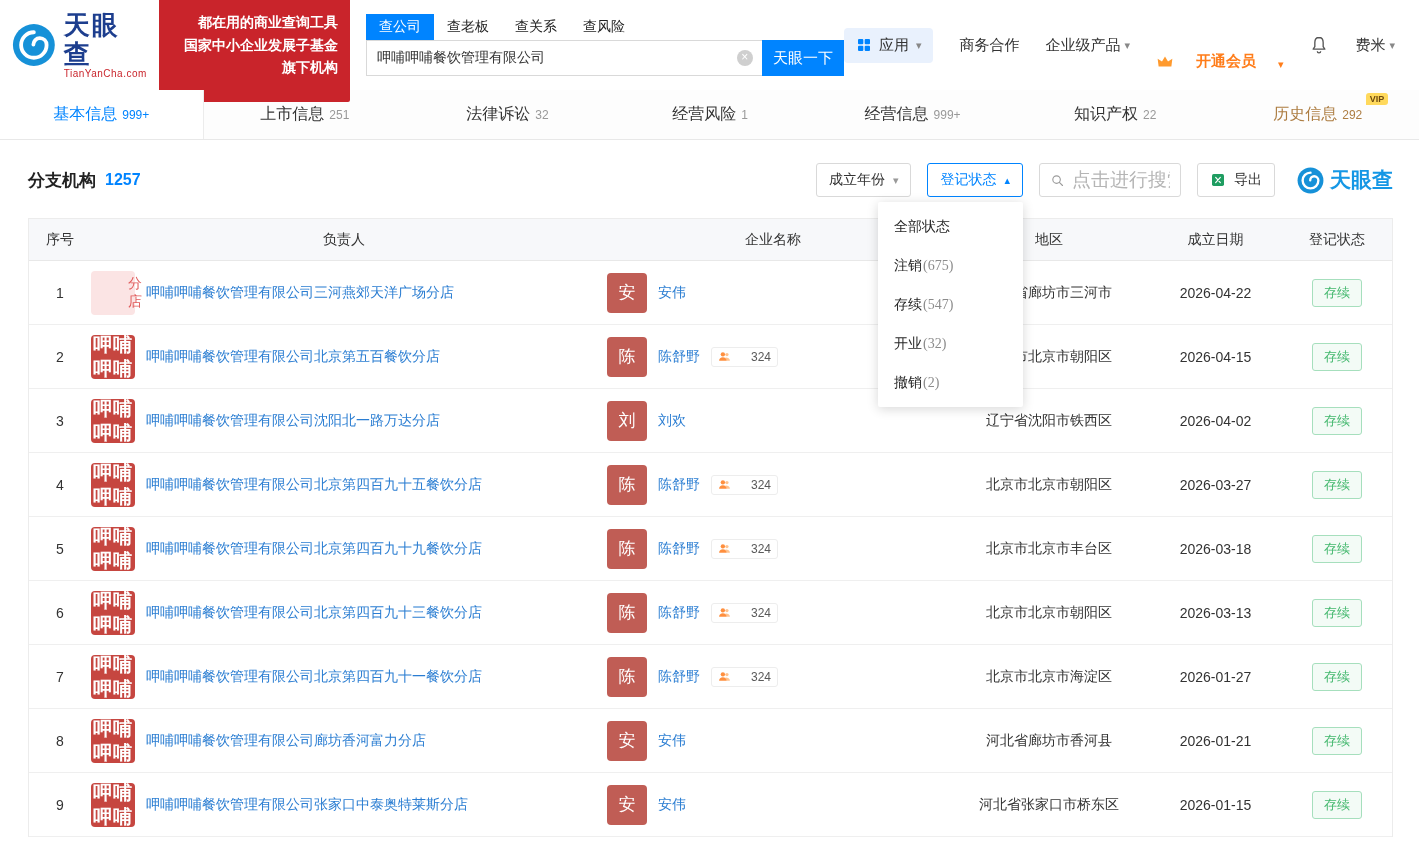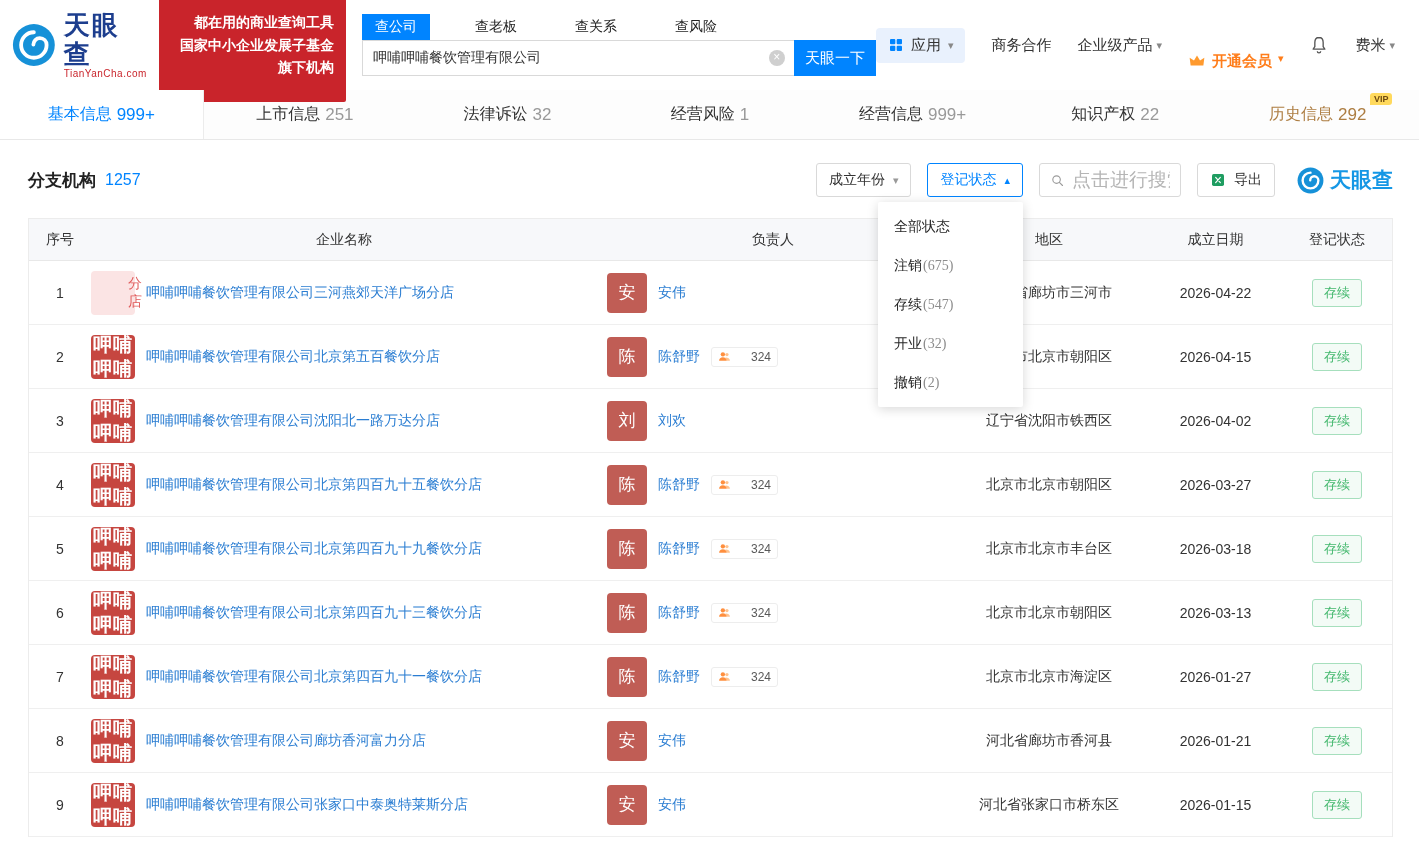--- a/index.html
+++ b/index.html
@@ -8,54 +8,54 @@
   a { text-decoration:none; cursor:pointer; }
 
   
   .top-header { height:90px; display:flex; align-items:center; padding:0 24px 0 12px; background:#fff; }
   .brand { display:flex; align-items:center; gap:8px; cursor:pointer; }
   .logo-swirl { width:44px; height:44px; }
   .brand-name { font-size:26px; font-weight:700; color:#1d3e8e; letter-spacing:2px; line-height:1.1; }
   .brand-domain { font-size:10px; color:#c9252c; letter-spacing:.5px; }
   .slogan { margin-left:12px; background:#c9242b; color:#fff; font-size:14px; font-weight:700; text-align:right; padding:23px 12px; line-height:1.6; border-radius:2px; }
   .search-area { margin-left:16px; }
-  .search-tabs { display:flex;gap:32px; }
+  .search-tabs { display:flex; }
   .search-tab { padding:4px 13px; font-size:14px; color:#222; cursor:pointer; }
   .search-tab.active { background:#0084ff; color:#fff; }
   .search-bar { display:flex; }
-  .input-wrap { width:432px; height:36px; border:1px solid #d9d9d9; border-right:none; display:flex; align-items:center; padding:0 30px 0 10px; position:relative; background:#fff; }
+  .input-wrap { width:396px; height:36px; border:1px solid #d9d9d9; border-right:none; display:flex; align-items:center; padding:0 30px 0 10px; position:relative; background:#fff; }
   .main-search { border:none; outline:none; width:100%; font-size:14px; color:#333; background:transparent; }
   .clear-icon { position:absolute; right:9px; width:16px; height:16px; border-radius:50%; background:#cfcfcf; color:#fff; font-size:12px; line-height:15px; text-align:center; cursor:pointer; }
   .search-btn { width:82px; height:36px; background:#0084ff; color:#fff; border:none; font-size:15px; cursor:pointer; }
   .header-menu { margin-left:auto; display:flex; align-items:center; gap:26px; font-size:15px; color:#333; white-space:nowrap; }
   .apps-btn { display:flex; align-items:center; gap:7px; background:#e9f1fd; border-radius:4px; padding:8px 12px; cursor:pointer; }
   .grid-icon { width:16px; height:16px; }
   .caret { font-size:11px; color:#888; }
   .menu-item { display:flex; align-items:center; gap:4px; cursor:pointer; }
-  .vip-btn { display:flex; align-items:flex-start; gap:6px; color:#ff7d1a; font-weight:700; cursor:pointer;margin-top:32px; }
+  .vip-btn { display:flex; align-items:flex-end; gap:22px; color:#ff7d1a; font-weight:700; cursor:pointer;margin-top:32px; }
   .crown-icon { width:18px; height:18px; }
   .vip-caret { color:#ff7d1a; }
   .bell-icon { width:20px; height:20px; cursor:pointer; }
 
   
   .nav-row { height:50px; display:flex; border-bottom:1px solid #e8e8e8; background:#fdfdfd; }
   .nav-tab { flex:1; display:flex; align-items:center; justify-content:center; font-size:16px; color:#333; cursor:pointer; }
   .nav-tab .rel { position:relative; display:flex; align-items:center; }
-  .nav-count { font-size:17px; color:#999; margin-left:5px; }
+  .nav-count { font-size:12px; color:#999; margin-left:5px; }
   .nav-tab.active { color:#0084ff; font-weight:400; background:#fff; border-right:1px solid #ececec; }
   .nav-tab.active .nav-count { color:#0084ff; }
   .nav-tab.vip-tab { color:#ad7d42; }
   .nav-tab.vip-tab .nav-count { color:#ad7d42; }
   .vip-tag { position:absolute; top:-11px; right:-26px; background:#ffd95c; color:#6e4a10; font-size:9px; font-weight:700; padding:1px 4px; border-radius:3px 3px 3px 0; }
 
   
   .content { padding:22px 26px 0 28px; }
   .section-header { display:flex; align-items:center; height:36px; margin-bottom:20px; }
   .section-title { font-size:17px; font-weight:700; color:#222; }
-  .section-count { color:#0084ff; font-weight:400; margin-left:9px; font-size:16px; }
+  .section-count { color:#0084ff; font-weight:700; margin-left:9px; font-size:16px; }
   .controls { margin-left:auto; display:flex; align-items:center; gap:16px; }
   .filter-btn { height:34px; border:1px solid #d9d9d9; border-radius:3px; background:#fff; padding:0 12px; display:flex; align-items:center; gap:8px; font-size:14px; color:#333; cursor:pointer; }
   .filter-btn .caret { color:#999; }
   .status-btn { border-color:#0084ff; color:#0084ff; position:relative; }
   .status-btn > .caret { color:#0084ff; }
   .list-search { width:142px; height:34px; border:1px solid #d9d9d9; border-radius:3px; display:flex; align-items:center; gap:7px; padding:0 10px; background:#fff; }
   .mag-icon { width:15px; height:15px; flex:none; }
   .list-search input { border:none; outline:none; width:100%; font-size:19px; color:#333; }
   .list-search input::placeholder { color:#b5b5b5; }
   .excel-icon { width:16px; height:16px; }
@@ -283,23 +283,23 @@
         </svg>
         <span class="watermark-text">天眼查</span>
       </div>
     </div>
   </div>
 
   <div class="branch-table">
     <div class="t-head" id="table-head">
   <div class="th">序号</div>
 
+  <div class="th">负责人</div>
+
   <div class="th">企业名称</div>
-
-  <div class="th">负责人</div>
 
   <div class="th">地区</div>
 
   <div class="th">成立日期</div>
 
   <div class="th">登记状态</div>
 </div>
     <div id="table-body">
   <div class="t-row">
     <div class="cell-no"><span class="no">1</span></div>

